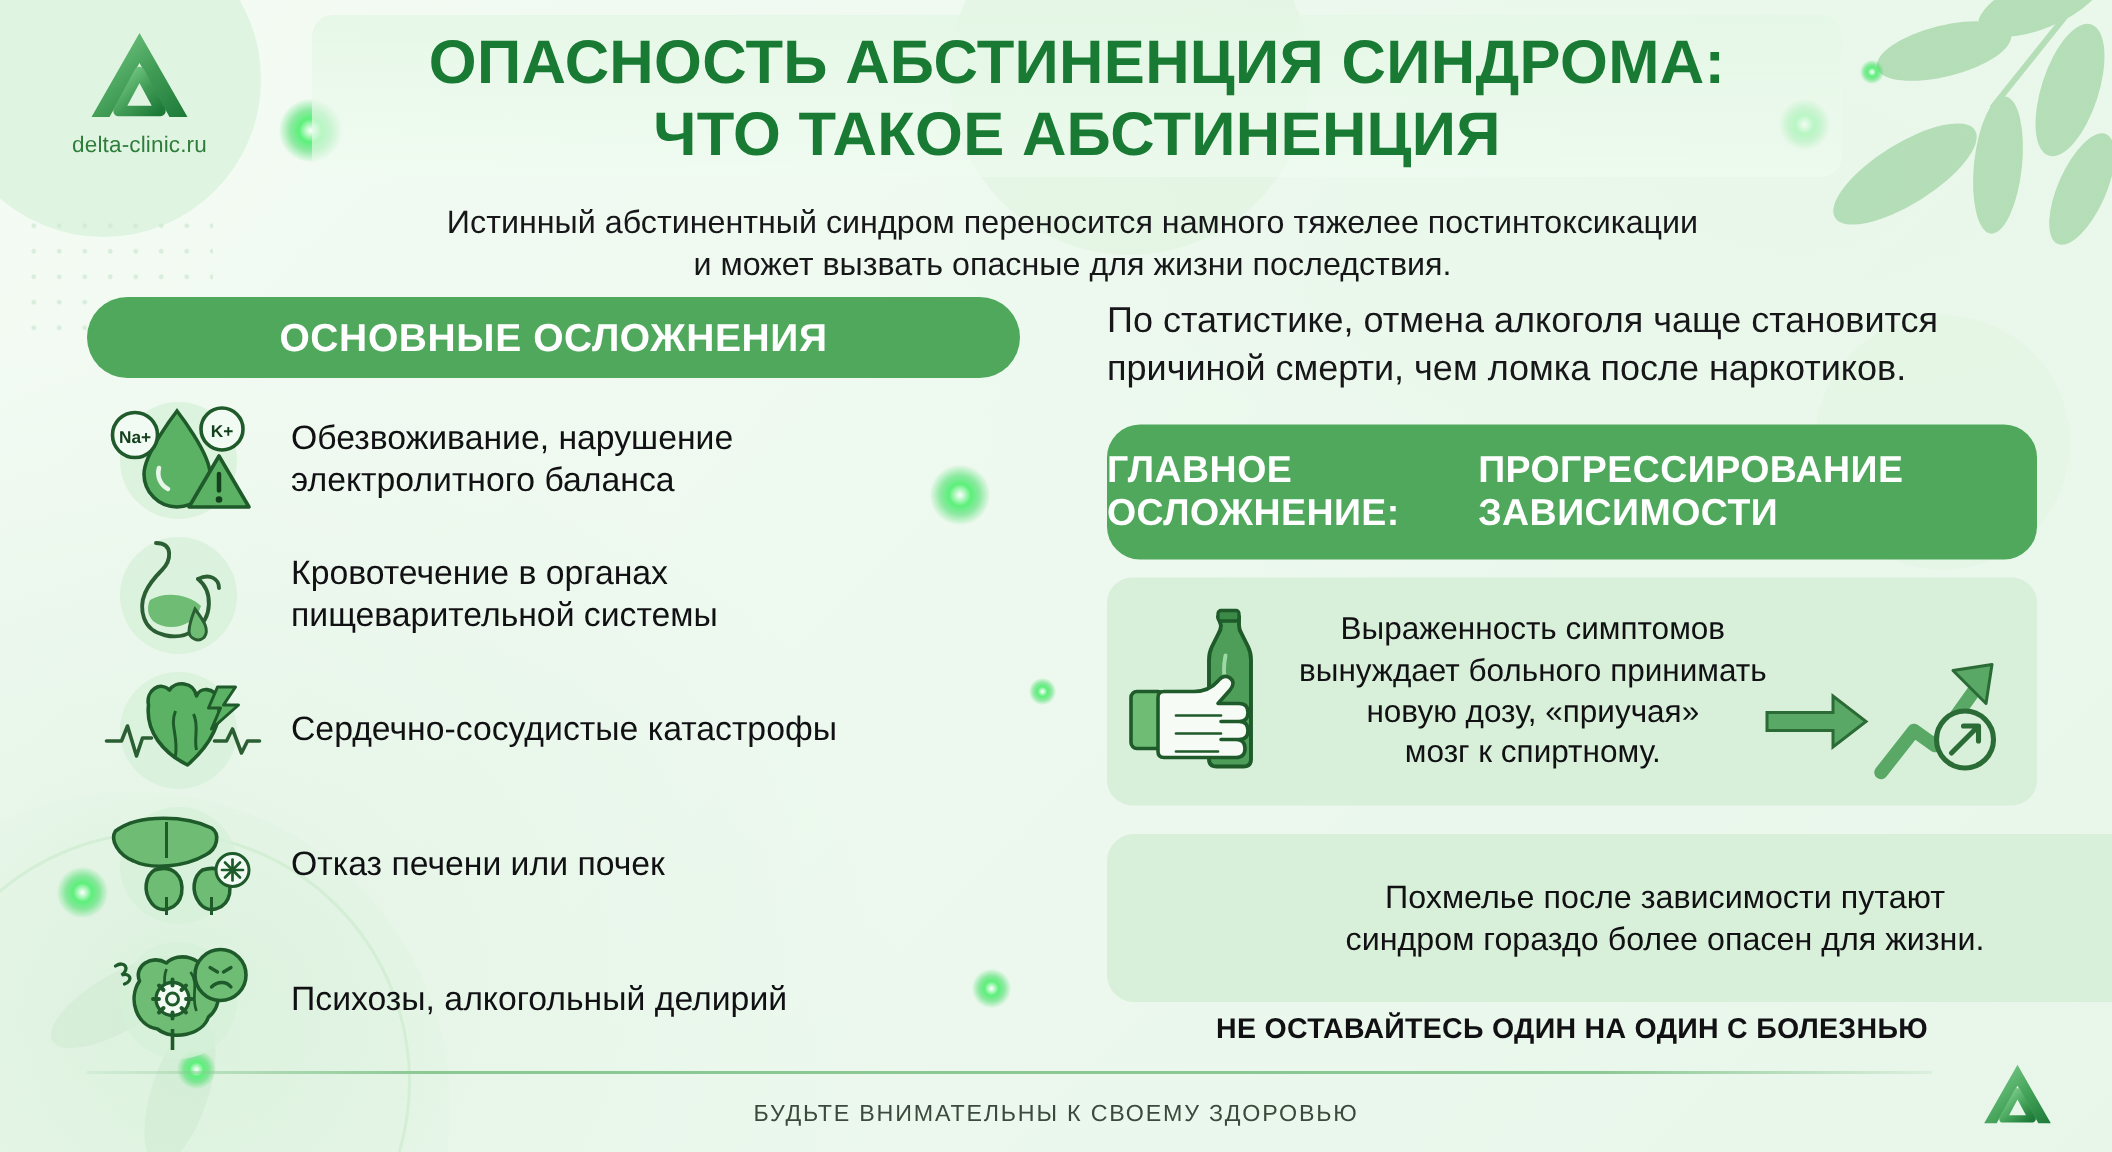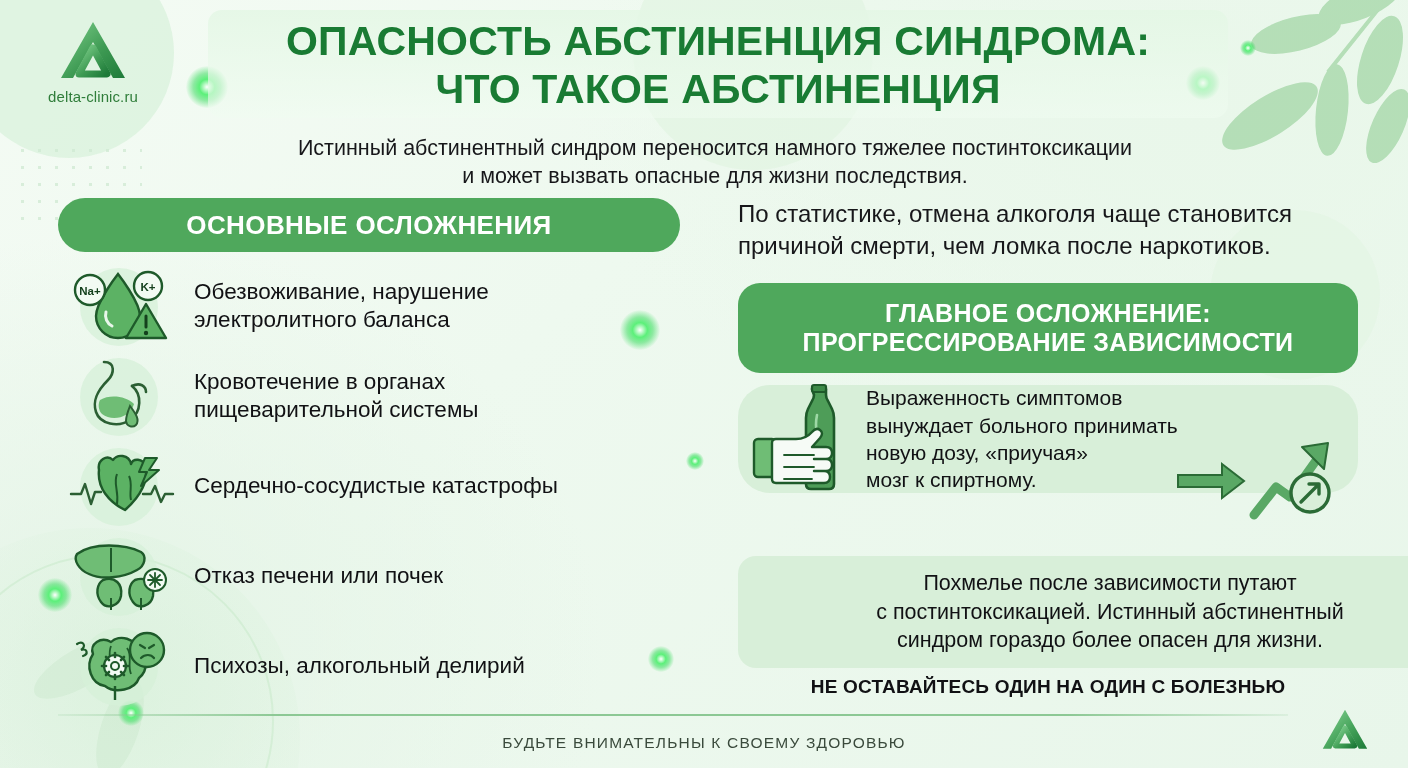--- a/index.html
+++ b/index.html
@@ -161,33 +161,33 @@
     line-height: 1.34;
     color: #17171a;
   }
 
   .main-pill {
     position: absolute;
     left: 738px; top: 283px;
     width: 620px; height: 90px;
     border-radius: 22px;
     background: #4fa85c;
-    display:flex; flex-direction:column; align-items:center; justify-content:center;
+    display:flex; flex-direction:row; align-items:center; justify-content:center;
   }
   .main-pill span {
     color:#fff; font-weight:bold; font-size: 25px; line-height: 1.17; letter-spacing:.3px;
   }
 
   .dep-card {
     position: absolute;
     left: 738px; top: 385px;
-    width: 620px; height: 108px;
-    border-radius: 32px;
+    width: 620px; height: 152px;
+    border-radius: 17px;
     background: #d8efd9;
-    display:flex; align-items:center;
+    display:flex; align-items:center;text-align:center;
   }
   .dep-icon { width: 128px; min-width:128px; display:flex; align-items:center; justify-content:center; }
   .dep-text {
     font-size: 21px;
     line-height: 1.3;
     color: #111114;
     padding-right: 6px;
   }
   .dep-arrow { position:absolute; right: 14px; top: 46px; }
 
@@ -454,21 +454,20 @@
       <path d="M126 16 L152 12 L148 38 Z" fill="#5aa865" stroke="#2b6b36" stroke-width="2" stroke-linejoin="round"></path>
 
       <circle cx="134" cy="62" r="19" fill="#d8efd9" stroke="#2b6b36" stroke-width="3.4"></circle>
       <path d="M125 71 L142 54 M133 53 h10 v10" fill="none" stroke="#2b6b36" stroke-width="3.4" stroke-linecap="round" stroke-linejoin="round"></path>
     </svg>
   </div>
 
   <div class="confuse-card">
     <span>
       <div>Похмелье после зависимости путают</div>
-      <div>с постинтоксикацией. Истинный абстинентный</div>
       <div>синдром гораздо более опасен для жизни.</div>
     </span>
   </div>
 
   <div class="cta">НЕ ОСТАВАЙТЕСЬ ОДИН НА ОДИН С БОЛЕЗНЬЮ</div>
 
   <div class="footer-rule"></div>
   <div class="footer-text">БУДЬТЕ ВНИМАТЕЛЬНЫ К СВОЕМУ ЗДОРОВЬЮ</div>
   <svg class="footer-logo" viewBox="0 0 72 66">
     <defs>

